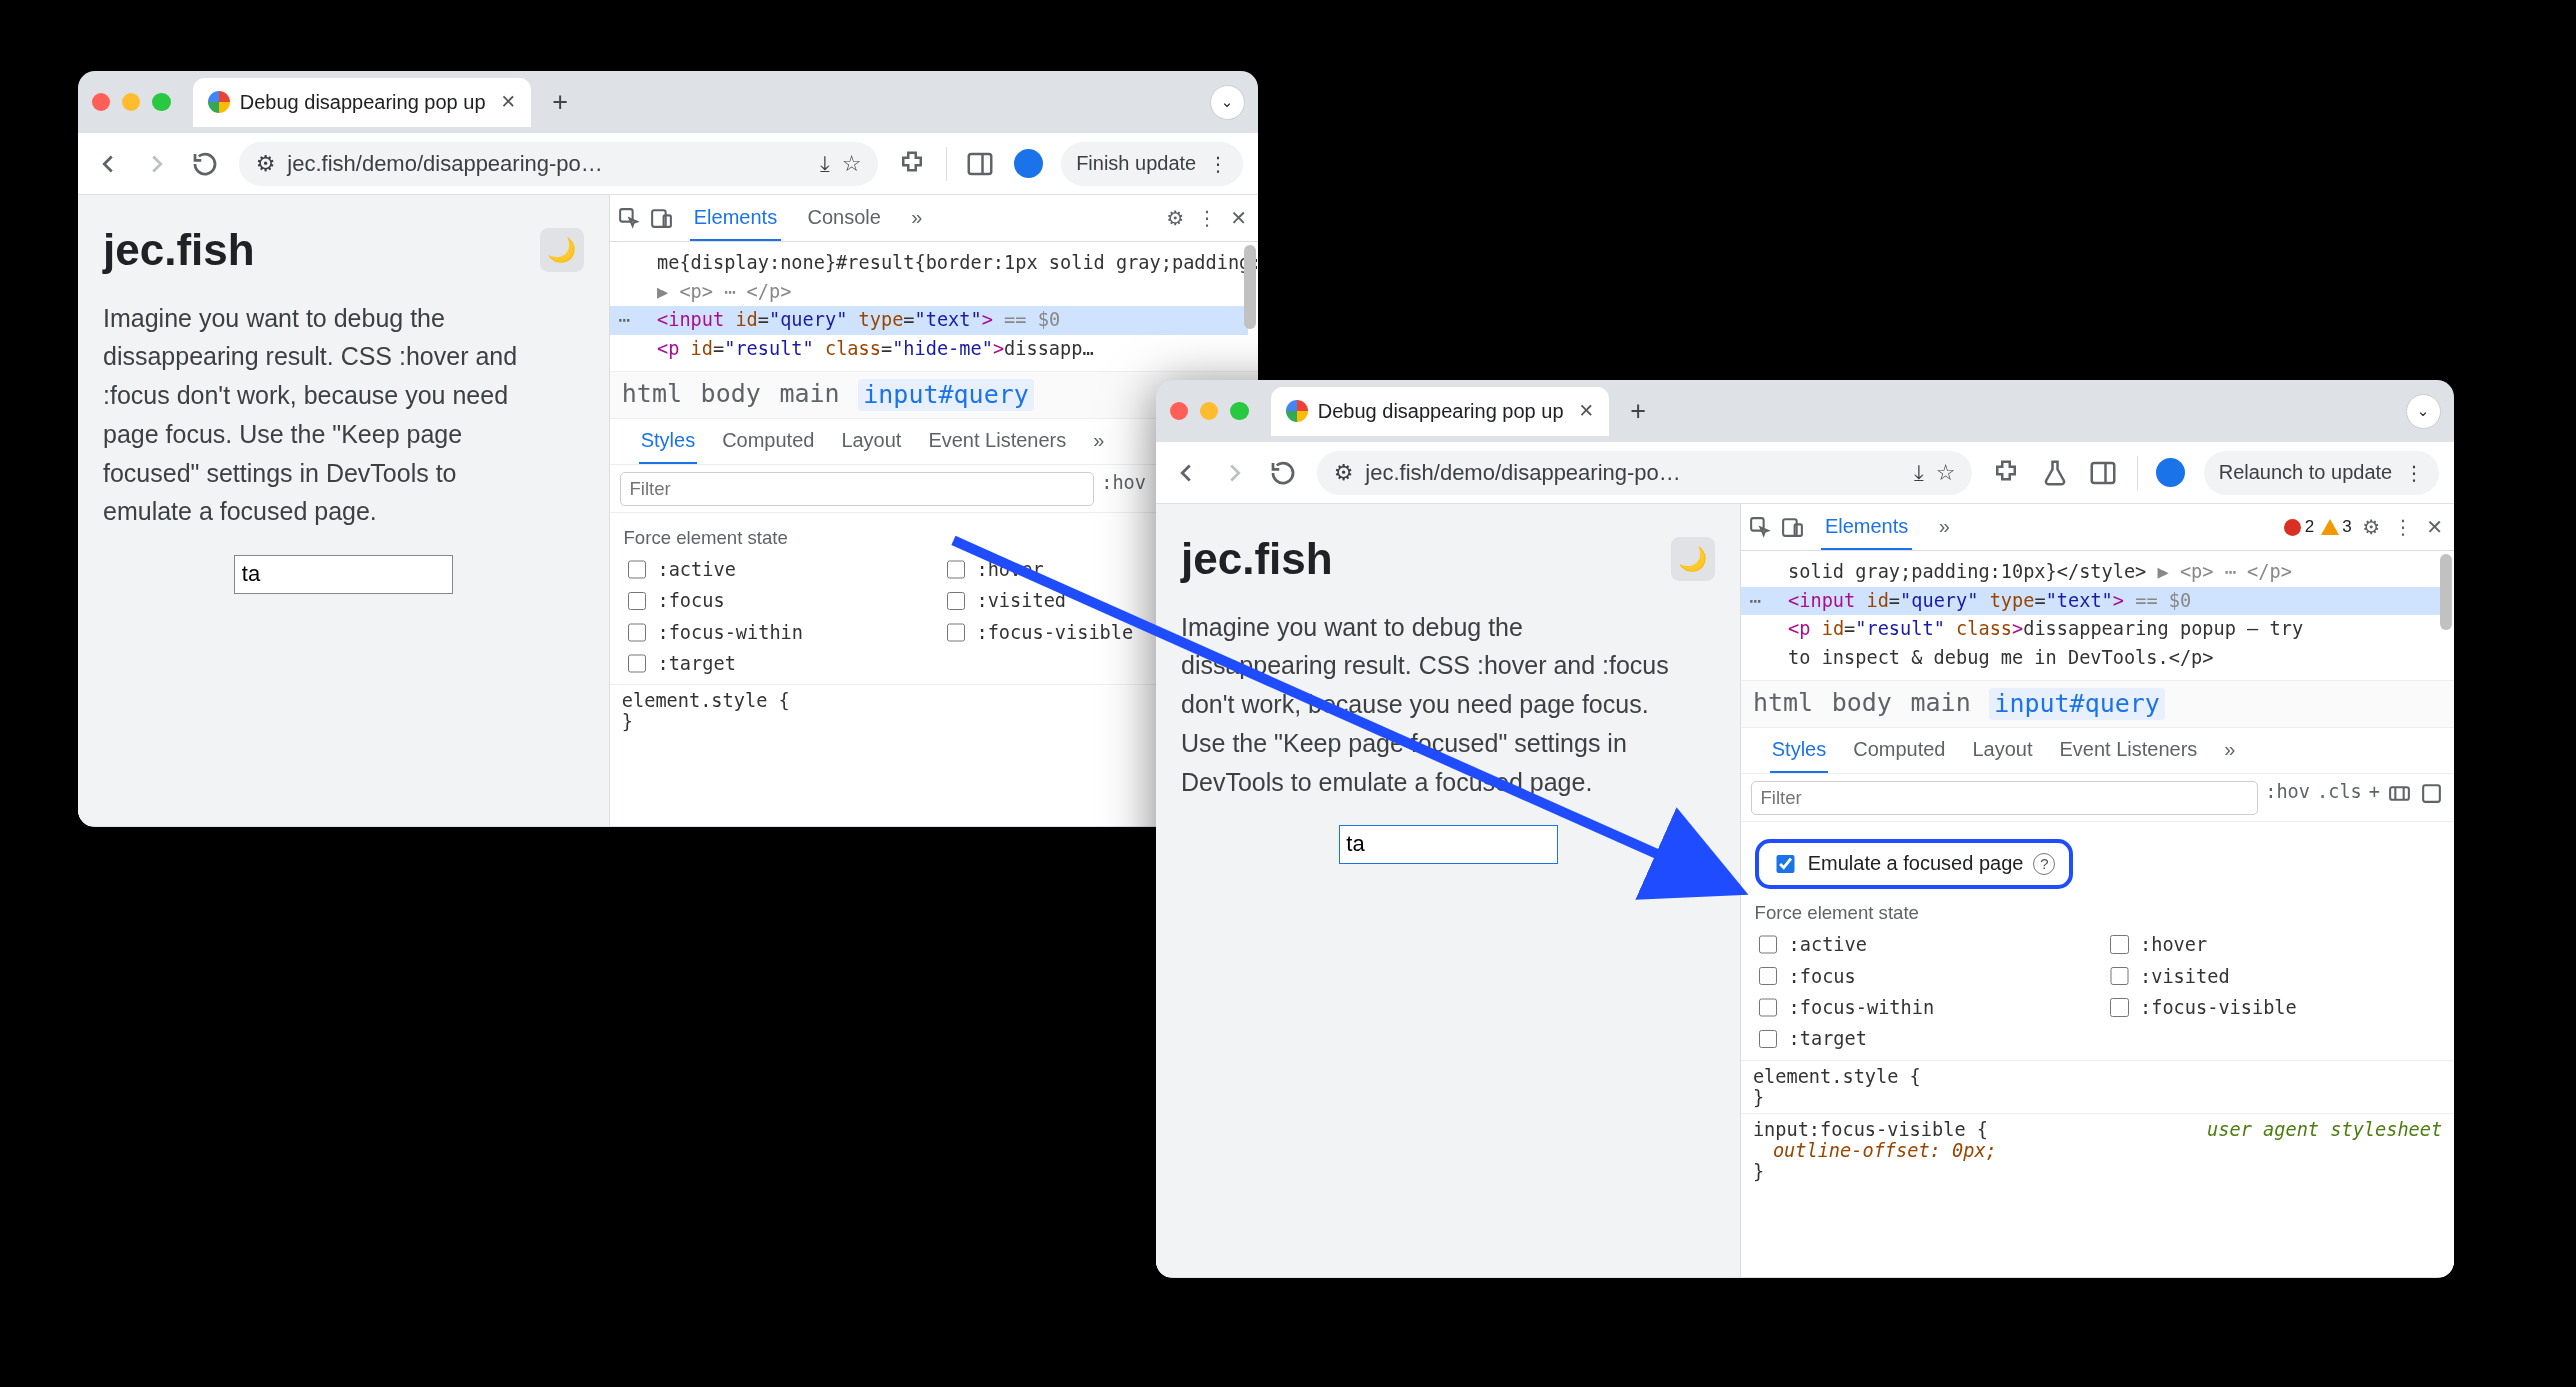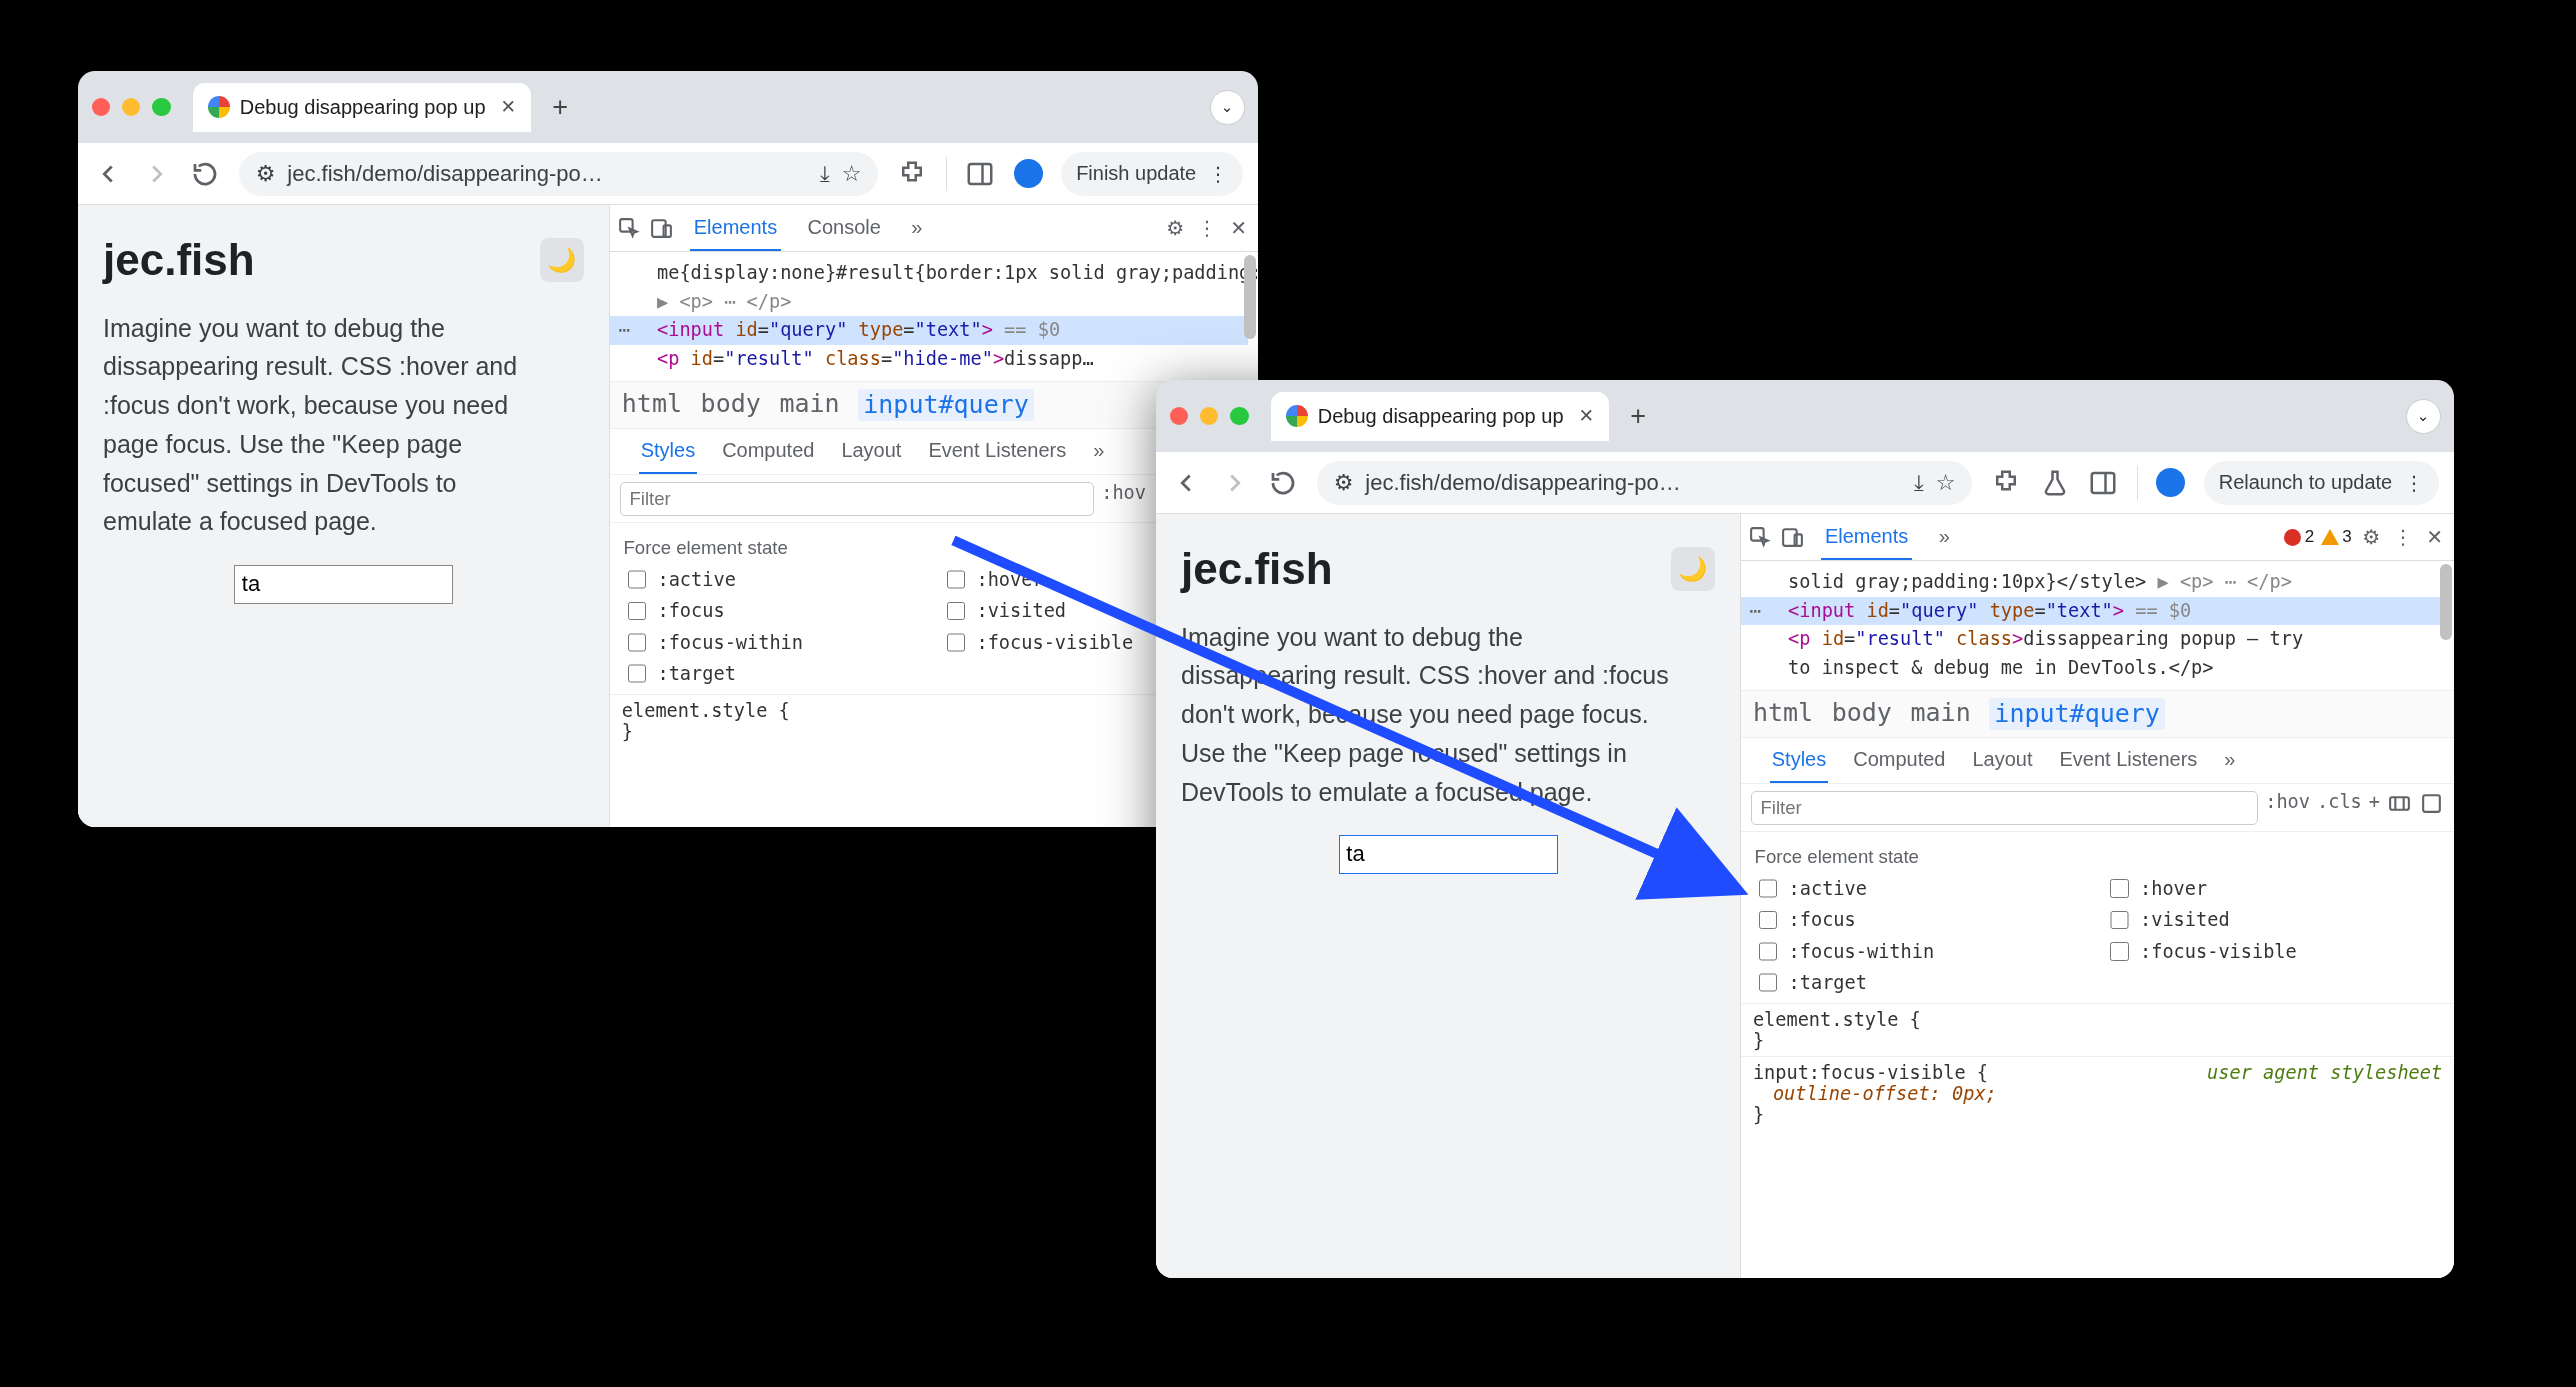--- a/index.html
+++ b/index.html
@@ -33,21 +33,21 @@
   }
 
   
   .win{
     position:absolute;
     background:var(--chrome-bg);
     border-radius:17px;
     overflow:hidden;
     box-shadow:0 8.4px 51px rgba(0,0,0,.5);
   }
-  .titlebar{display:flex;align-items:center;height:72px;padding:0 13.5px;gap:8.4px}
+  .titlebar{display:flex;align-items:center;height:62px;padding:0 13.5px;gap:8.4px}
   .traffic{display:flex;gap:11.8px;margin-right:13.5px}
   .dot{width:18.6px;height:18.6px;border-radius:50%}
   .dot.red{background:#ff5f57}.dot.yellow{background:#febc2e}.dot.green{background:#28c840}
   .tab{
     display:flex;align-items:center;gap:10px;
     background:var(--tool-bg);
     height:49px;padding:0 15px;border-radius:11.8px 11.8px 0 0;
     font-size:20px;max-width:354px
   }
   .tab .x{margin-left:5px;color:#555;font-size:18.6px}
@@ -462,20 +462,25 @@
             </svg>
           </span>
         <span class="dt-ico">
             <svg viewBox="0 0 24 24" fill="none" stroke="currentColor" stroke-width="2">
               <rect x="4" y="4" width="16" height="16" rx="2"></rect>
             </svg>
           </span>
       </div>
 
       <div class="state-box">
+        <label class="emulate">
+          <input type="checkbox" checked="" style="">
+          <span>Emulate a focused page</span>
+          <span class="q">?</span>
+        </label>
         <div class="state-title">Force element state</div>
         <div class="state-grid">
           <label>
               <input type="checkbox" style=""> 
               <span>:active</span>
             </label>
           <label>
               <input type="checkbox" style=""> 
               <span>:hover</span>
             </label>

